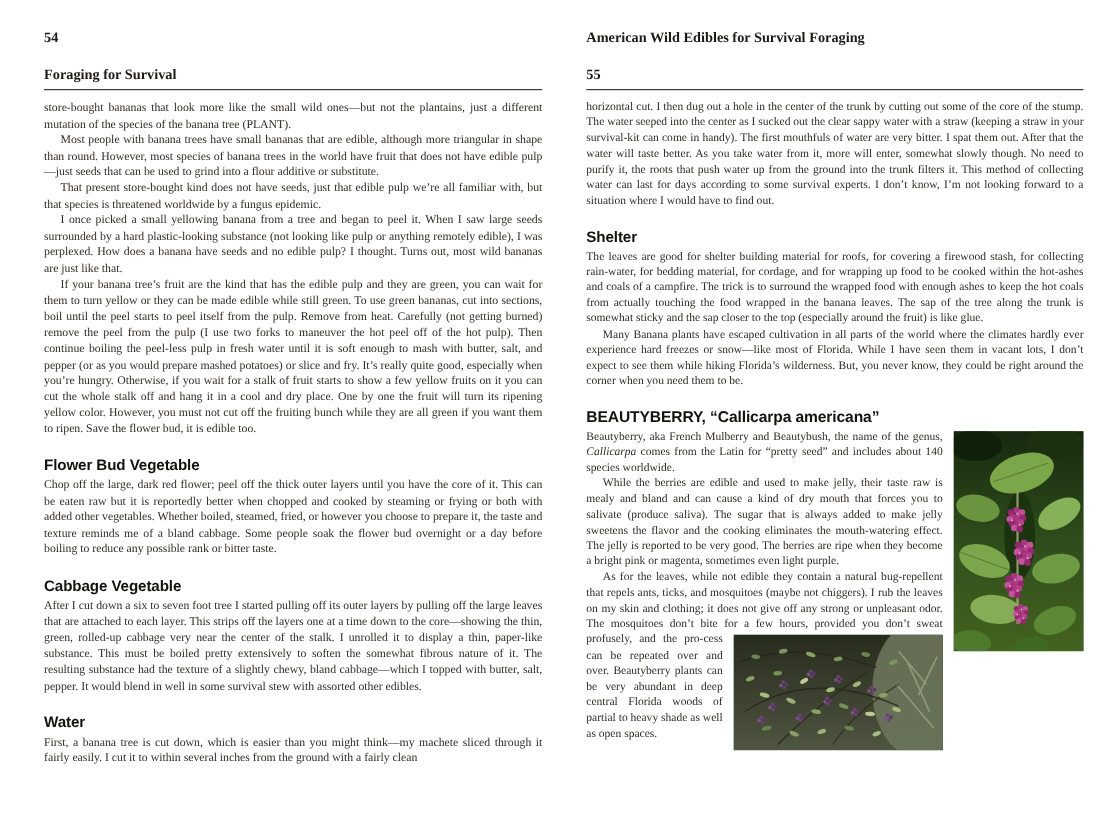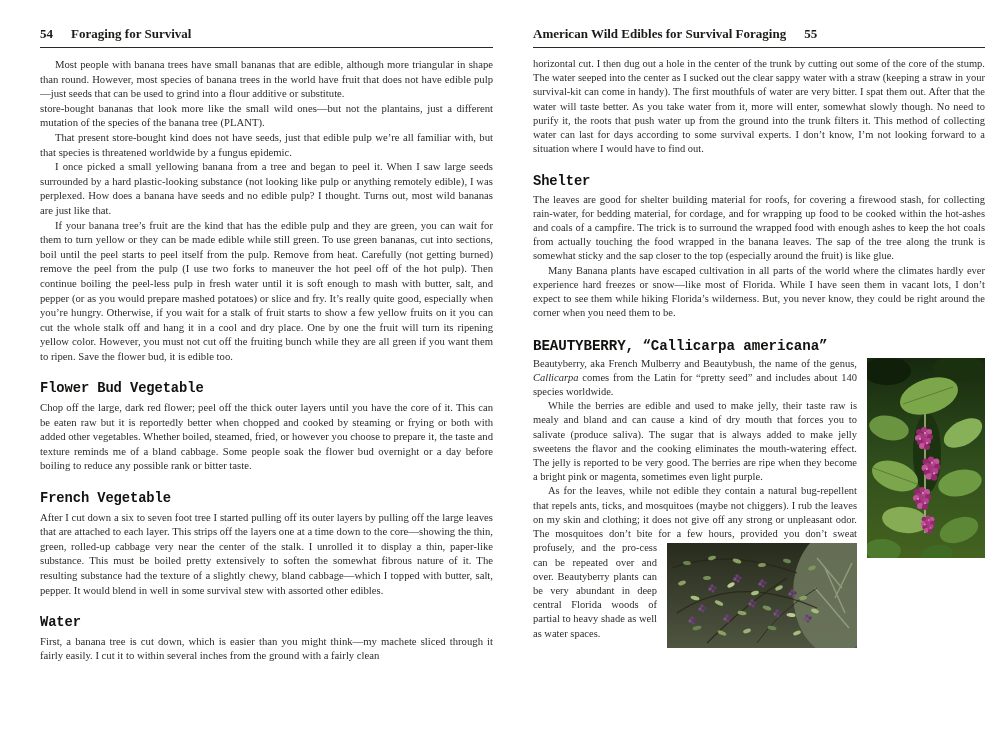--- a/index.html
+++ b/index.html
@@ -3,57 +3,57 @@
 <meta charset="utf-8">
 <style>
   html,body{margin:0;padding:0;background:#ffffff;}
   body{width:1000px;height:750px;position:relative;overflow:hidden;
        font-family:"Liberation Serif", serif;color:#2e2c29;}
   .page{position:absolute;top:26px;}
   .page.left{left:40px;width:453px;}
   .page.right{left:533px;width:452px;}
   .pg-header{display:flex;align-items:baseline;gap:18px;
              font-weight:bold;font-size:13px;color:#1c1b19;
-             padding-bottom:5px;border-bottom:1.6px solid #2a2925;margin-bottom:9px;}
+             padding-bottom:5px;border-bottom:1.6px solid #2a2925;margin-bottom:9px;flex-direction:column;}
   .pg-header.rhead{}
   .body{font-size:10.7px;line-height:14.6px;text-align:justify;}
   .page.right .body{font-size:10.5px;line-height:14.2px;}
   .para{margin:0;}
   .ind{text-indent:15px;}
-  .sec-head{font-family:Liberation Mono, monospace;font-size:13.8px;font-weight:bold;
+  .sec-head{font-family:Liberation Sans, sans-serif;font-size:13.8px;font-weight:bold;
             color:#121210;margin:19px 0 3px 0;letter-spacing:-0.1px;text-align:left;}
   .sec-head.bb{font-size:14.2px;}
   em{}
   .photo{float:right;overflow:hidden;background:#27351a;}
   .photo-top{width:118px;height:200px;margin:1px 0 6px 10px;}
   .photo-bottom{width:190px;height:105px;margin:2px 0 5px 10px;}
   .photo svg{display:block;}
   .clear{clear:both;}
 </style>
 </head>
 <body>
 
 <div class="spread">
 
   <div class="page left">
     <div class="pg-header">
       <span>54</span>
       <span>Foraging for Survival</span>
     </div>
     <div class="body">
+      <div class="para">store-bought bananas that look more like the small wild ones—but not the plantains, just a different mutation of the species of the banana tree (PLANT).</div>
       <div class="para ind">Most people with banana trees have small bananas that are edible, although more triangular in shape than round. However, most species of banana trees in the world have fruit that does not have edible pulp—just seeds that can be used to grind into a flour additive or substitute.</div>
-      <div class="para">store-bought bananas that look more like the small wild ones—but not the plantains, just a different mutation of the species of the banana tree (PLANT).</div>
       <div class="para ind">That present store-bought kind does not have seeds, just that edible pulp we’re all familiar with, but that species is threatened worldwide by a fungus epidemic.</div>
       <div class="para ind">I once picked a small yellowing banana from a tree and began to peel it. When I saw large seeds surrounded by a hard plastic-looking substance (not looking like pulp or anything remotely edible), I was perplexed. How does a banana have seeds and no edible pulp? I thought. Turns out, most wild bananas are just like that.</div>
       <div class="para ind">If your banana tree’s fruit are the kind that has the edible pulp and they are green, you can wait for them to turn yellow or they can be made edible while still green. To use green bananas, cut into sections, boil until the peel starts to peel itself from the pulp. Remove from heat. Carefully (not getting burned) remove the peel from the pulp (I use two forks to maneuver the hot peel off of the hot pulp). Then continue boiling the peel-less pulp in fresh water until it is soft enough to mash with butter, salt, and pepper (or as you would prepare mashed potatoes) or slice and fry. It’s really quite good, especially when you’re hungry. Otherwise, if you wait for a stalk of fruit starts to show a few yellow fruits on it you can cut the whole stalk off and hang it in a cool and dry place. One by one the fruit will turn its ripening yellow color. However, you must not cut off the fruiting bunch while they are all green if you want them to ripen. Save the flower bud, it is edible too.</div>
 
       <div class="sec-head">Flower Bud Vegetable</div>
       <div class="para">Chop off the large, dark red flower; peel off the thick outer layers until you have the core of it. This can be eaten raw but it is reportedly better when chopped and cooked by steaming or frying or both with added other vegetables. Whether boiled, steamed, fried, or however you choose to prepare it, the taste and texture reminds me of a bland cabbage. Some people soak the flower bud overnight or a day before boiling to reduce any possible rank or bitter taste.</div>
 
-      <div class="sec-head">French Vegetable</div>
+      <div class="sec-head">Cabbage Vegetable</div>
       <div class="para">After I cut down a six to seven foot tree I started pulling off its outer layers by pulling off the large leaves that are attached to each layer. This strips off the layers one at a time down to the core—showing the thin, green, rolled-up cabbage very near the center of the stalk. I unrolled it to display a thin, paper-like substance. This must be boiled pretty extensively to soften the somewhat fibrous nature of it. The resulting substance had the texture of a slightly chewy, bland cabbage—which I topped with butter, salt, pepper. It would blend in well in some survival stew with assorted other edibles.</div>
 
       <div class="sec-head">Water</div>
       <div class="para">First, a banana tree is cut down, which is easier than you might think—my machete sliced through it fairly easily. I cut it to within several inches from the ground with a fairly clean</div>
     </div>
   </div>
 
   <div class="page right">
     <div class="pg-header rhead">
       <span>American Wild Edibles for Survival Foraging</span>
@@ -172,20 +172,20 @@
               <use href="#bd" transform="translate(60,73)"></use>
             <use href="#bd" transform="translate(85,58)"></use>
               <use href="#bd" transform="translate(110,68)"></use>
             <use href="#bd" transform="translate(70,33)"></use>
               <use href="#bd" transform="translate(95,38)"></use>
             <use href="#bd" transform="translate(45,43)"></use>
               <use href="#bd" transform="translate(125,48)"></use>
             <use href="#bd" transform="translate(140,73)"></use>
               <use href="#bd" transform="translate(25,75)"></use>
           </svg>
-        </div><span>cess can be repeated over and over. Beautyberry plants can be very abundant in deep central Florida woods of partial to heavy shade as well as water spaces.</span>
+        </div><span>cess can be repeated over and over. Beautyberry plants can be very abundant in deep central Florida woods of partial to heavy shade as well as open spaces.</span>
       </div>
 
       <div class="clear"></div>
     </div>
   </div>
 
 </div>
 
 </body></html>

